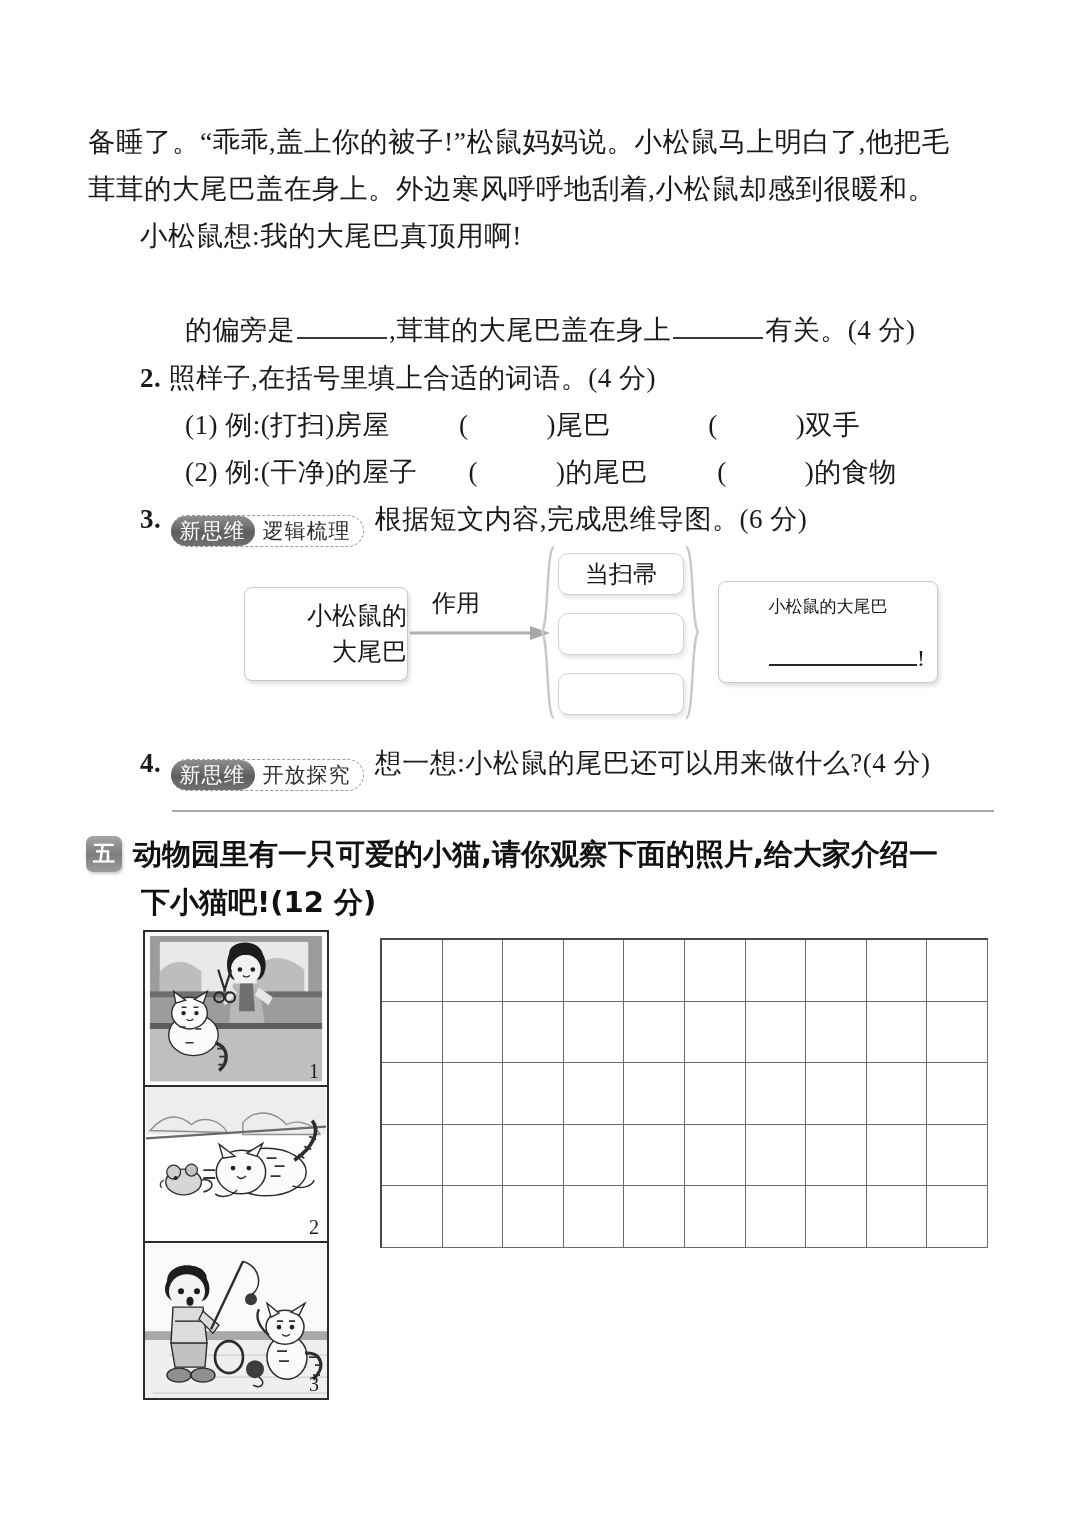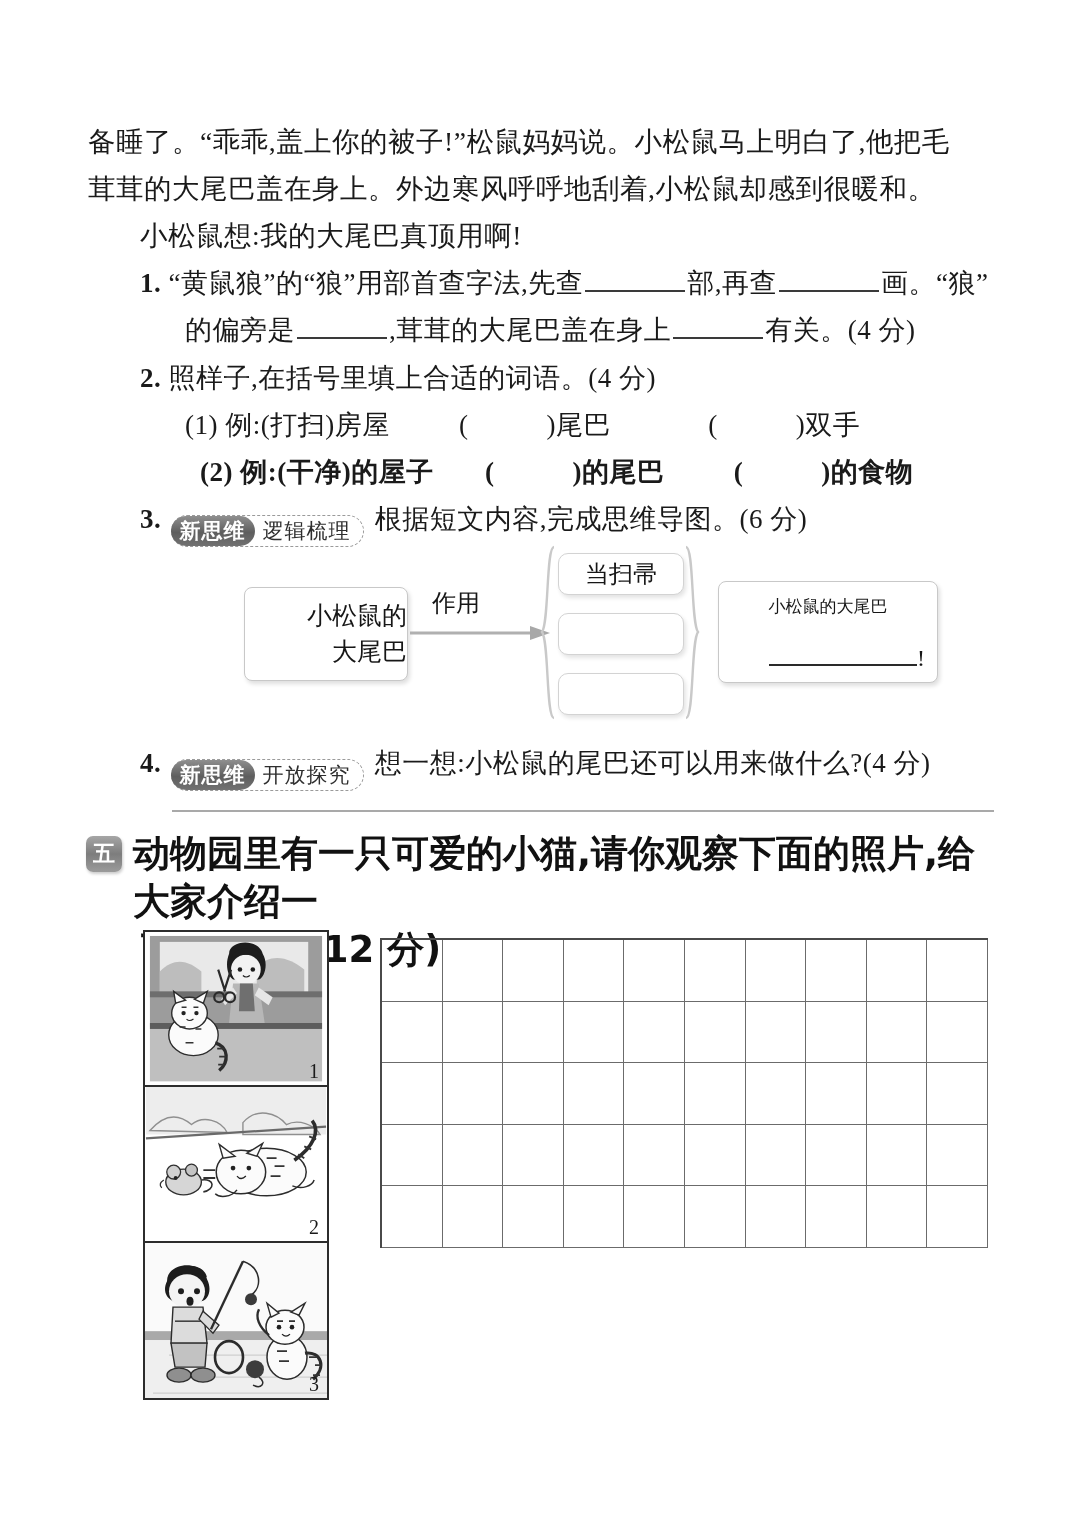--- a/index.html
+++ b/index.html
@@ -71,21 +71,21 @@
     display: inline-flex;
     align-items: center;
     justify-content: center;
     height: 30px;
     padding: 0 9px;
     margin-left: -1px;
     border-radius: 16px;
     background: linear-gradient(180deg,#8f8f8f 0%, #5e5e5e 55%, #727272 100%);
     color: #ffffff;
     font-size: 21px;
-    font-weight: bold;
+    font-weight: normal;
     letter-spacing: 1px;
     font-family: "DejaVu Sans", sans-serif;
   }
   .xinsiwei-tag {
     display: inline-block;
     padding: 0 2px 0 8px;
     font-size: 21px;
     color: #2e2e2e;
     letter-spacing: 1px;
     font-weight: normal;
@@ -223,21 +223,21 @@
     font-size: 22px;
     font-weight: bold;
     font-family: "DejaVu Sans", sans-serif;
     box-shadow: 1px 2px 3px rgba(0,0,0,0.2);
   }
   .sec-text {
     position: absolute;
     left: 133px;
     top: 830px;
     width: 870px;
-    font-size: 37px;
+    font-size: 29px;
     line-height: 48px;
     font-family: "DejaVu Sans", sans-serif;
     font-weight: bold;
     color: #111;
     letter-spacing: 0px;
   }
   .sec-text .line2 { display: block; margin-left: 8px; }
 
   
   .comic {
@@ -291,38 +291,34 @@
 </style>
 </head>
 <body>
 
 <div class="page">
 
   <div class="para body-text" style="left:88px; top:118px;">备睡了。“乖乖,盖上你的被子!”松鼠妈妈说。小松鼠马上明白了,他把毛</div>
   <div class="para body-text" style="left:88px; top:165px;">茸茸的大尾巴盖在身上。外边寒风呼呼地刮着,小松鼠却感到很暖和。</div>
   <div class="para body-text" style="left:140px; top:212px;">小松鼠想:我的大尾巴真顶用啊!</div>
 
-  <div class="para" style="left:140px; top:260px;">
-    <span class="qnum">1.</span>
-    <span>“黄鼠狼”的“狼”用部首查字法,先查</span><span class="blank b100"></span><span>部,再查</span><span class="blank b100"></span><span>画。“狼”</span>
-  </div>
   <div class="para" style="left:185px; top:307px;">
     <span>的偏旁是</span><span class="blank b90"></span><span>,茸茸的大尾巴盖在身上</span><span class="blank b90"></span><span>有关。(4 分)</span>
   </div>
 
   <div class="para" style="left:140px; top:355px;">
     <span class="qnum">2.</span>
     <span>照样子,在括号里填上合适的词语。(4 分)</span>
   </div>
   <div class="para" style="left:185px; top:402px;">
     <span>(1) 例:(打扫)房屋</span>
     <span style="display:inline-block;width:62px"></span><span>(</span><span style="display:inline-block;width:78px"></span><span>)尾巴</span>
     <span style="display:inline-block;width:90px"></span><span>(</span><span style="display:inline-block;width:78px"></span><span>)双手</span>
   </div>
-  <div class="para" style="left:200px; top:449px;font-weight:bold;">
+  <div class="para" style="left:185px; top:449px;">
     <span>(2) 例:(干净)的屋子</span>
     <span style="display:inline-block;width:44px"></span><span>(</span><span style="display:inline-block;width:78px"></span><span>)的尾巴</span>
     <span style="display:inline-block;width:62px"></span><span>(</span><span style="display:inline-block;width:78px"></span><span>)的食物</span>
   </div>
 
   <div class="para" style="left:140px; top:496px;">
     <span class="qnum">3.</span>
     <span class="xinsiwei-wrap"><span class="xinsiwei-outer">
           <span class="xinsiwei-pill">新思维</span>
           <span class="xinsiwei-tag">逻辑梳理</span>

